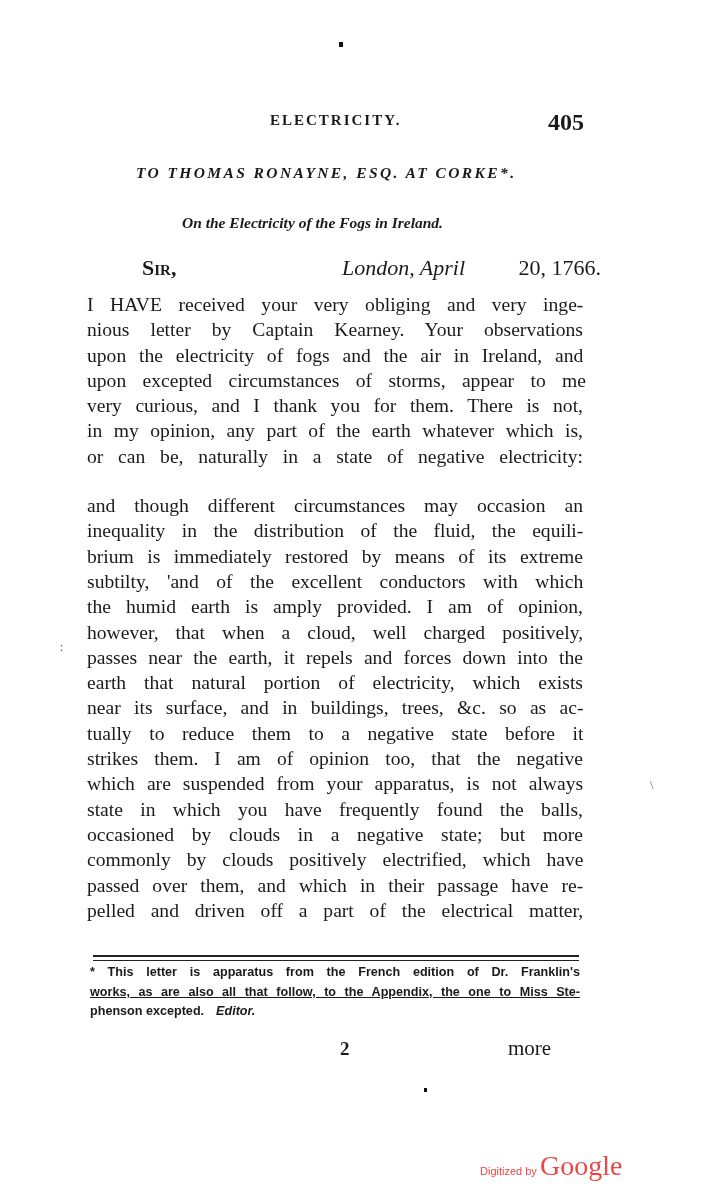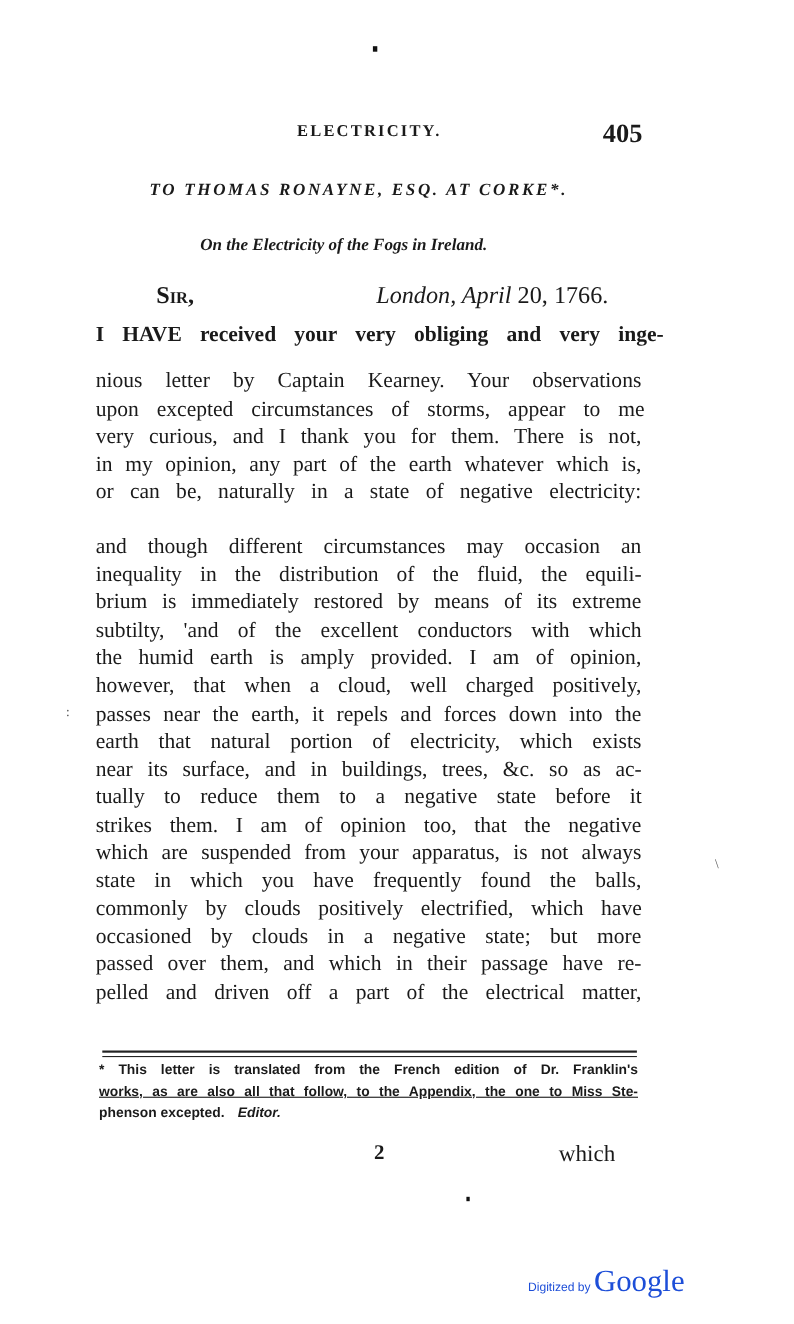--- a/index.html
+++ b/index.html
@@ -7,33 +7,33 @@
          font-family: "Liberation Serif", "DejaVu Serif", serif; color: #1a1a1a; }
   .abs { position: absolute; }
   .dot { width: 4px; height: 5px; background: #111; }
   .running-head { top: 112px; left: 0; width: 722px; }
   .running-title { position: absolute; left: 270px; top: 0; font-size: 15px; letter-spacing: 2px; font-weight: bold; }
   .page-number { position: absolute; left: 548px; top: -3px; font-size: 24px; font-weight: bold; }
   .addressee { top: 164px; left: 136px; font-size: 15.5px; letter-spacing: 2.4px; font-weight: bold; white-space: nowrap; font-style: italic; }
   .subtitle { top: 214px; left: 182px; font-size: 15.5px; font-style: italic; font-weight: bold; white-space: nowrap; }
   .salutation { top: 255px; left: 142px; font-size: 22px; font-weight: bold; font-variant: small-caps; }
   .dateline { top: 255px; left: 342px; font-size: 22px; font-style: italic; white-space: nowrap; }
-  .dateline .num { font-style: normal; }
+  .dateline .num { font-style: normal; margin-left: 48px; }
   .body-text { top: 292px; left: 87px; width: 496px; }
   .line { display: block; height: 25.3px; font-size: 19.6px; line-height: 25.3px; text-align: justify; text-align-last: justify; white-space: nowrap; word-spacing: 0; }
   .rule { left: 93px; width: 486px; border-top: 2px solid #222; }
   .rule.r1 { top: 955px; }
   .rule.r2 { top: 960px; border-top-width: 1px; }
   .footnote { top: 963px; left: 90px; width: 490px; font-family: "Liberation Sans", "DejaVu Sans", sans-serif; }
   .fn-line { display: block; height: 19.5px; font-size: 12.6px; line-height: 19.5px; font-weight: bold; white-space: nowrap; text-align: justify; text-align-last: justify; }
   .fn-line.last { text-align-last: left; }
   .fn-editor { font-style: italic; margin-left: 12px; }
   .signature { top: 1038px; left: 340px; font-size: 19px; font-weight: bold; }
   .catchword { top: 1036px; left: 508px; font-size: 21px; }
-  .watermark { top: 1150px; left: 480px; color: #1d4ed8; white-space: nowrap; }
+  .watermark { top: 1150px; left: 480px; color: #ef4444; white-space: nowrap; }
   .watermark .small { font-family: "Liberation Sans", "DejaVu Sans", sans-serif; font-size: 11px; }
   .watermark .big { font-family: "Liberation Serif", "DejaVu Serif", serif; font-size: 28px; }
   .margin-mark { color: #555; font-size: 12px; }
 </style>
 </head>
 <body>
 
 <div class="abs dot" style="top:42px;left:339px;"></div>
 
 <div class="abs running-head">
@@ -43,57 +43,58 @@
 
 <div class="abs addressee">TO THOMAS RONAYNE, ESQ. AT CORKE*.</div>
 <div class="abs subtitle">On the Electricity of the Fogs in Ireland.</div>
 
 <div class="abs salutation">Sir,</div>
 <div class="abs dateline">
   <span>London, April </span><span class="num">20, 1766.</span>
 </div>
 
 <div class="abs body-text" id="body-text">
-    <span class="line" style="display: block; width: auto; word-spacing: 11.625px; font-weight: bold;">I HAVE received your very obliging and very inge-</span>
-    <span class="line" style="display: block; width: auto; word-spacing: 13.8571px; margin-top: 17px;">nious letter by Captain Kearney.  Your observations</span>
+    <span class="line" style="display: block; width: auto; word-spacing: 11.625px;">I HAVE received your very obliging and very inge-</span>
+    <span class="line" style="display: block; width: auto; word-spacing: 13.8571px;">nious letter by Captain Kearney.  Your observations</span>
+    <span class="line" style="display: block; width: auto; word-spacing: 7.9px;">upon the electricity of fogs and the air in Ireland, and</span>
     <span class="line" style="display: block; width: auto; word-spacing: 11.4286px;">upon excepted circumstances of storms, appear to me</span>
     <span class="line" style="display: block; width: auto; word-spacing: 7.90909px;">very curious, and I thank you for them.  There is not,</span>
     <span class="line" style="display: block; width: auto; word-spacing: 6.6px;">in my opinion, any part of the earth whatever which is,</span>
     <span class="line" style="display: block; width: auto; word-spacing: 9.88889px;">or can be, naturally in a state of negative electricity:</span>
     <span class="line" style="display: block; width: auto; word-spacing: 14.1667px; margin-top: 24px;">and though different circumstances may occasion an</span>
     <span class="line" style="display: block; width: auto; word-spacing: 11.5px;">inequality in the distribution of the fluid, the equili-</span>
     <span class="line" style="display: block; width: auto; word-spacing: 8.5px;">brium is immediately restored by means of its extreme</span>
     <span class="line" style="display: block; width: auto; word-spacing: 12.5714px;">subtilty, 'and of the excellent conductors with which</span>
     <span class="line" style="display: block; width: auto; word-spacing: 9.1px;">the humid earth is amply provided.  I am of opinion,</span>
     <span class="line" style="display: block; width: auto; word-spacing: 12.1429px;">however, that when a cloud, well charged positively,</span>
     <span class="line" style="display: block; width: auto; word-spacing: 6.3px;">passes near the earth, it repels and forces down into the</span>
     <span class="line" style="display: block; width: auto; word-spacing: 13px;">earth that natural portion of electricity, which exists</span>
     <span class="line" style="display: block; width: auto; word-spacing: 8.4px;">near its surface, and in buildings, trees, &amp;c. so as ac-</span>
     <span class="line" style="display: block; width: auto; word-spacing: 12.6667px;">tually to reduce them to a negative state before it</span>
     <span class="line" style="display: block; width: auto; word-spacing: 10px;">strikes them.  I am of opinion too, that the negative</span>
     <span class="line" style="display: block; width: auto; word-spacing: 7.125px;">which are suspended from your apparatus, is not always</span>
     <span class="line" style="display: block; width: auto; word-spacing: 12.375px;">state in which you have frequently found the balls,</span>
+    <span class="line" style="display: block; width: auto; word-spacing: 12.75px;">occasioned by clouds in a negative state; but more</span>
     <span class="line" style="display: block; width: auto; word-spacing: 11px;">commonly by clouds positively electrified, which have</span>
-    <span class="line" style="display: block; width: auto; word-spacing: 12.75px;">occasioned by clouds in a negative state; but more</span>
     <span class="line" style="display: block; width: auto; word-spacing: 8.22222px;">passed over them, and which in their passage have re-</span>
     <span class="line" style="display: block; width: auto; word-spacing: 10.8889px;">pelled and driven off a part of the electrical matter,</span>
   </div>
 
 <span class="abs margin-mark" style="top:640px;left:60px;">:</span>
 <span class="abs margin-mark" style="top:778px;left:650px;">\</span>
 
 <div class="abs rule r1"></div>
 <div class="abs rule r2"></div>
 
 <div class="abs footnote">
-  <span class="fn-line" style="display: block; width: auto; word-spacing: 9.18182px;">* This letter is translated from the French edition of Dr. Franklin's</span>
+  <span class="fn-line" style="display: block; width: auto; word-spacing: 9.18182px;">* This letter is apparatus from the French edition of Dr. Franklin's</span>
   <span class="fn-line" style="display: block; width: auto; word-spacing: 5px; text-decoration: underline;">works, as are also all that follow, to the Appendix, the one to Miss Ste-</span>
   <span class="fn-line last"><span>phenson excepted.</span><span class="fn-editor">Editor.</span></span>
 </div>
 
 <div class="abs signature">2</div>
-<div class="abs catchword">which</div>
+<div class="abs catchword">more</div>
 
 <div class="abs dot" style="top:1088px;left:424px;width:3px;height:4px;"></div>
 
 <div class="abs watermark">
   <span class="small">Digitized by </span><span class="big">Google</span>
 </div>
 
 </body></html>

